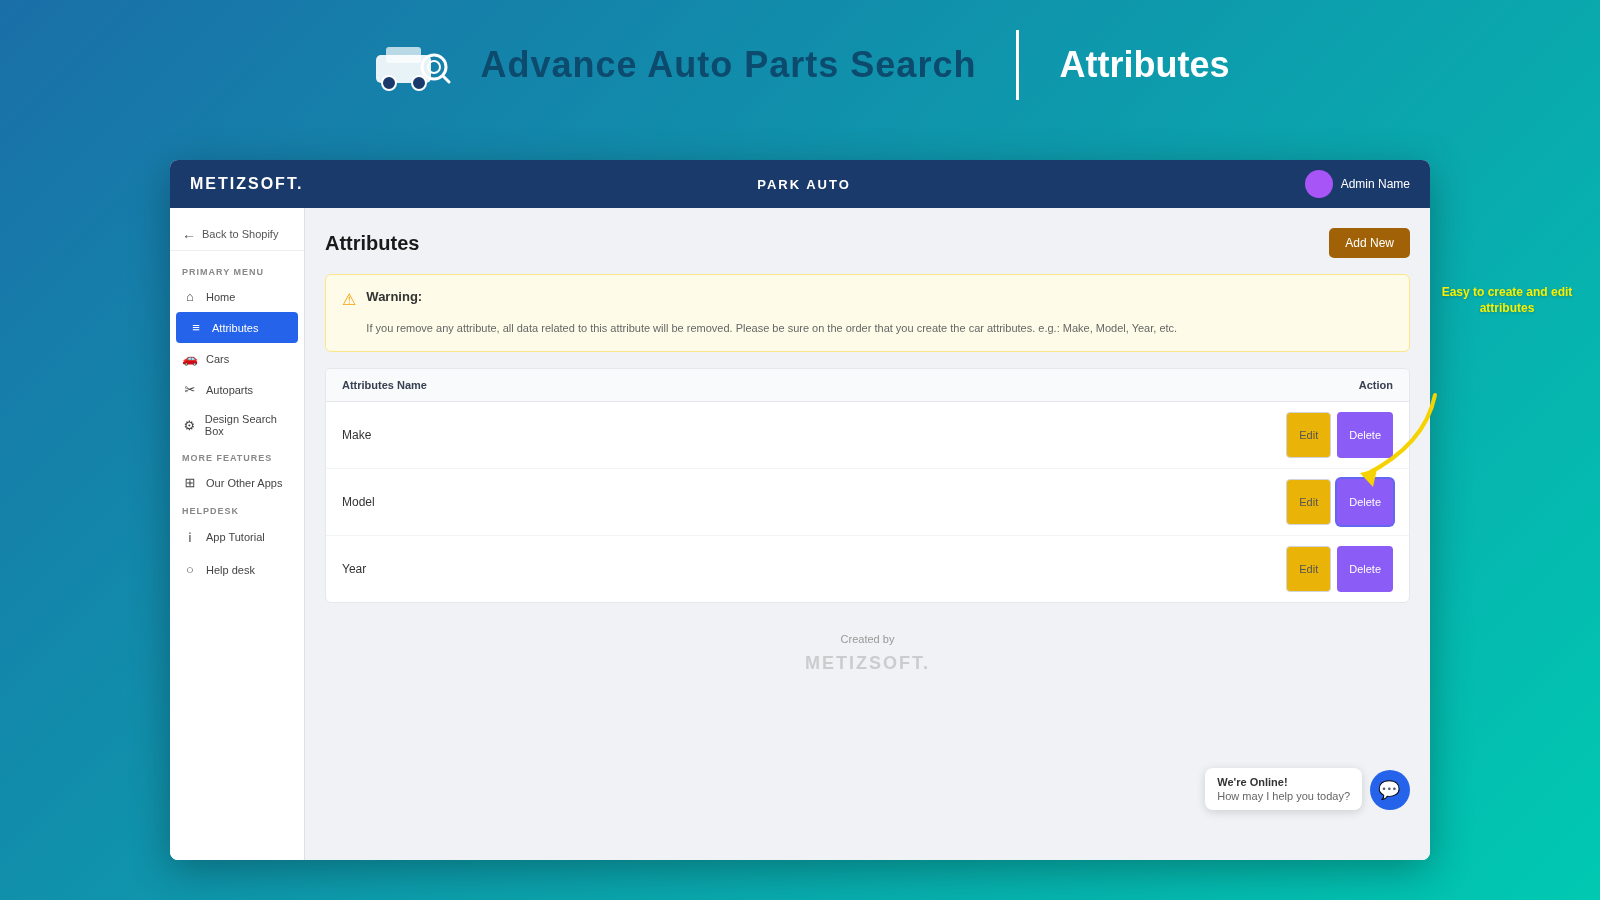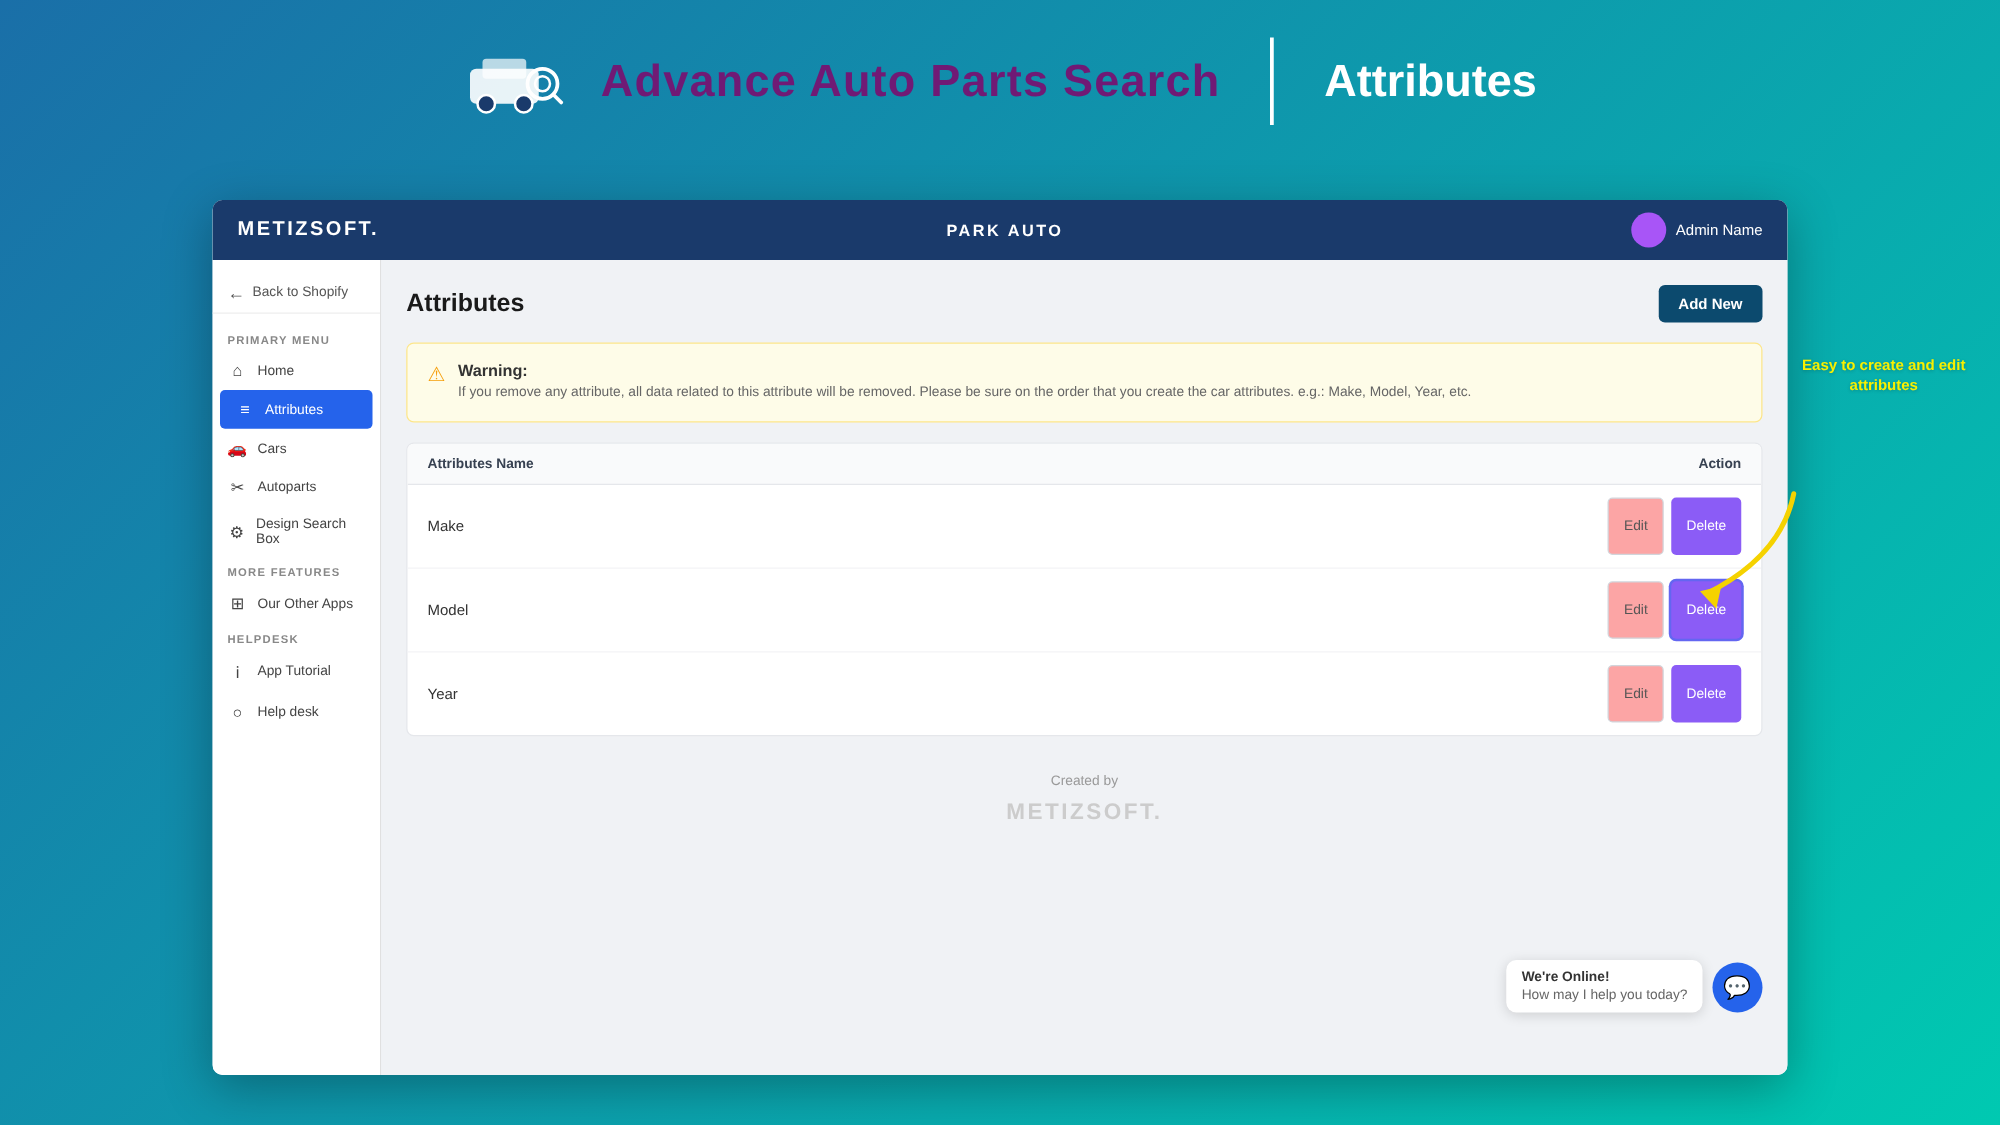--- a/index.html
+++ b/index.html
@@ -18,21 +18,21 @@
       align-items: center;
       justify-content: center;
       padding: 30px 0 20px;
       gap: 30px;
     }
     .header-icon {
       width: 80px;
       height: 60px;
     }
     .header-title {
-      color: #701a75;
+      color: #0c4a6e;
       font-size: 36px;
       font-weight: 700;
       letter-spacing: 1px;
     }
     .header-divider {
       width: 3px;
       height: 70px;
       background: white;
       margin: 0 10px;
     }
@@ -162,27 +162,27 @@
       justify-content: space-between;
       align-items: center;
       margin-bottom: 16px;
     }
     .page-title {
       font-size: 20px;
       font-weight: 700;
       color: #1a1a1a;
     }
     .add-new-btn {
-      background: #0c4a6e;
+      background: #a16207;
       color: white;
       border: none;
       padding: 8px 16px;
       border-radius: 5px;
       font-size: 12px;
-      font-weight: 700;
+      font-weight: 400;
       cursor: pointer;
     }
 
     
     .warning-box {
       background: #fefce8;
       border: 1px solid #fde68a;
       border-radius: 6px;
       padding: 14px 16px;
       margin-bottom: 16px;
@@ -197,21 +197,21 @@
       flex-shrink: 0;
     }
     .warning-title {
       font-size: 13px;
       font-weight: 700;
       color: #333;
     }
     .warning-text {
       font-size: 11px;
       color: #666;
-      margin-top: 2px;
+      margin-top: 16px;
       line-height: 1.5;
     }
 
     
     .table-container {
       background: white;
       border-radius: 6px;
       overflow: hidden;
       border: 1px solid #e5e7eb;
     }
@@ -235,21 +235,21 @@
       color: #333;
     }
     .table-row:last-child {
       border-bottom: none;
     }
     .row-actions {
       display: flex;
       gap: 6px;
     }
     .edit-btn {
-      background: #fca5a5;
+      background: #eab308;
       color: #555;
       border: 1px solid #d1d5db;
       padding: 16px 12px;
       border-radius: 4px;
       font-size: 11px;
       cursor: pointer;
     }
     .delete-btn {
       background: #8b5cf6;
       color: white;

